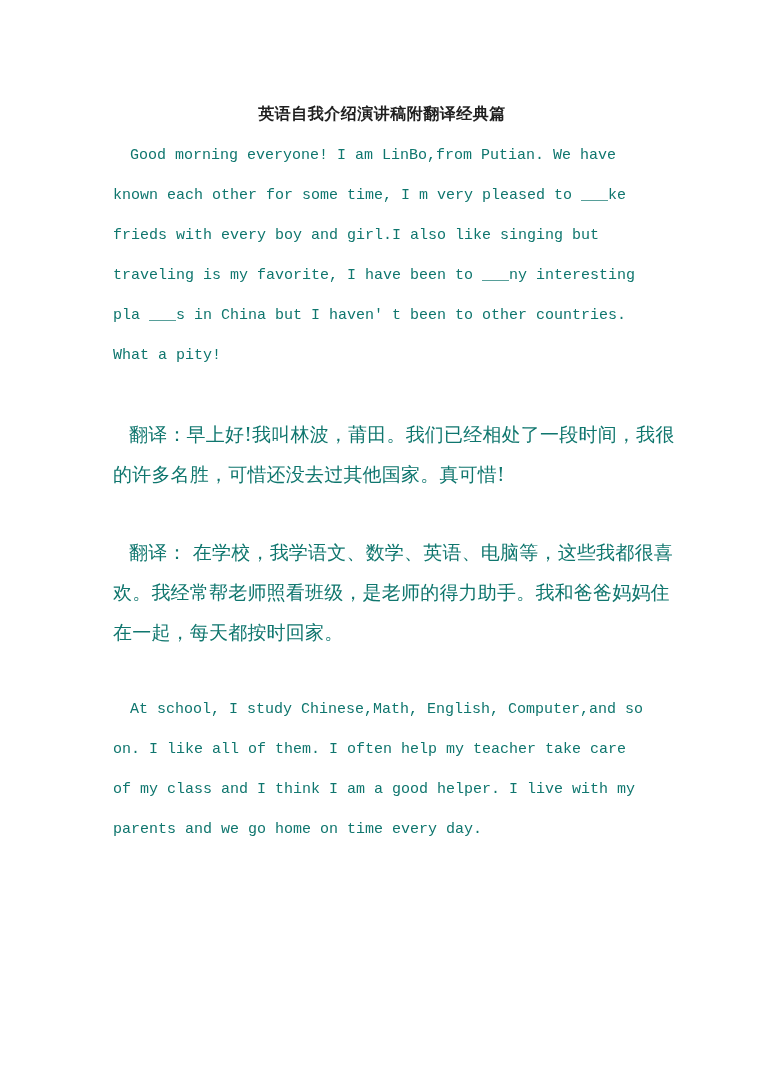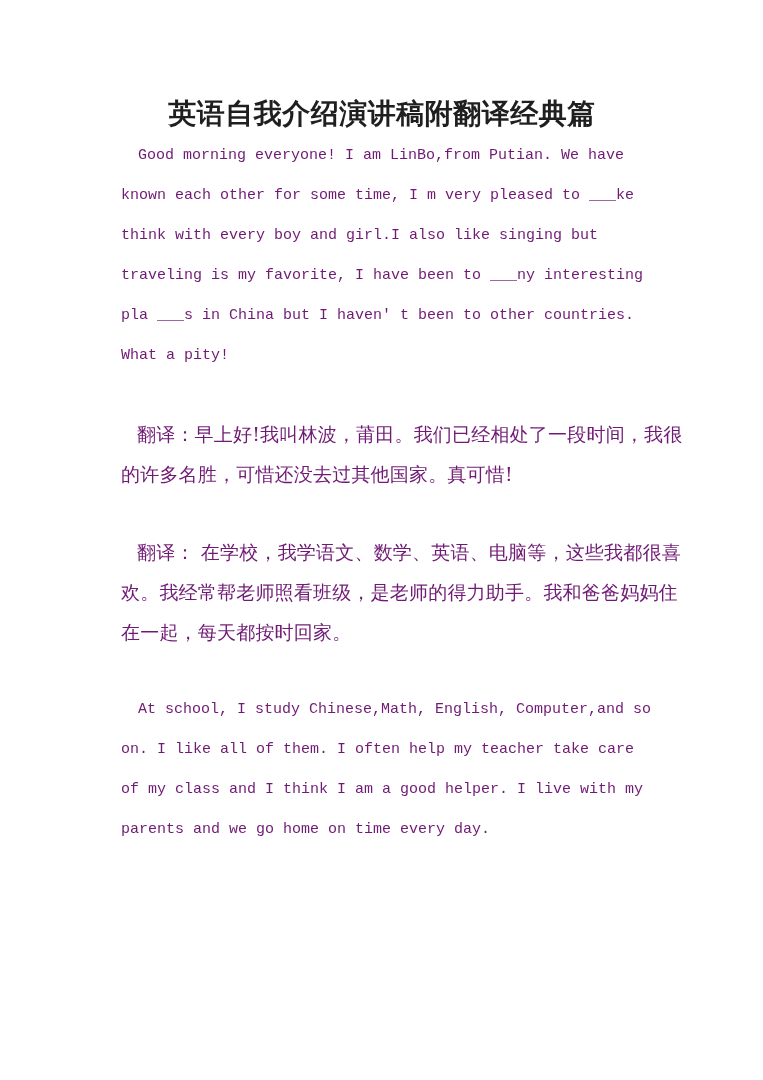--- a/index.html
+++ b/index.html
@@ -12,36 +12,35 @@
   }
   .page {
     width: 763px;
     height: 1080px;
     background: #ffffff;
     padding: 94px 112px 0 113px;
   }
   .doc-title {
     font-family: "DejaVu Serif", serif;
     font-weight: bold;
-    font-size: 28px;
+    font-size: 16px;
     line-height: 40px;
     color: #1f1f1f;
     text-align: center;
     letter-spacing: 0.5px;
   }
   .doc-body { margin-top: 2px; }
   .paragraph { margin-top: 0; }
   .paragraph + .paragraph { margin-top: 38px; }
   .paragraph .line {
     display: block;
     height: 40px;
     line-height: 40px;
     white-space: pre;
-    color: #701a75;
-    margin-left: 8px;
+    color: #0f766e;
   }
   .paragraph.en .line {
     font-family: "Liberation Mono", "DejaVu Sans Mono", monospace;
     font-size: 15px;
   }
   .paragraph.zh .line {
     font-family: "DejaVu Serif", serif;
     font-size: 19px;
     letter-spacing: 0.2px;
   }
@@ -50,21 +49,21 @@
 </style>
 </head>
 <body>
 
 <main class="page">
   <h1 class="doc-title">英语自我介绍演讲稿附翻译经典篇</h1>
   <section class="doc-body">
       <div class="paragraph en">
         <div class="line first-line">Good morning everyone! I am LinBo,from Putian. We have</div>
         <div class="line">known each other for some time, I m very pleased to ___ke</div>
-        <div class="line">think with every boy and girl.I also like singing but</div>
+        <div class="line">frieds with every boy and girl.I also like singing but</div>
         <div class="line">traveling is my favorite, I have been to ___ny interesting</div>
         <div class="line">pla ___s in China but I haven' t been to other countries.</div>
         <div class="line">What a pity!</div>
       </div>
       <div class="paragraph zh">
         <div class="line first-line">翻译：早上好!我叫林波，莆田。我们已经相处了一段时间，我很</div>
         <div class="line">的许多名胜，可惜还没去过其他国家。真可惜!</div>
       </div>
       <div class="paragraph zh">
         <div class="line first-line">翻译： 在学校，我学语文、数学、英语、电脑等，这些我都很喜</div>

